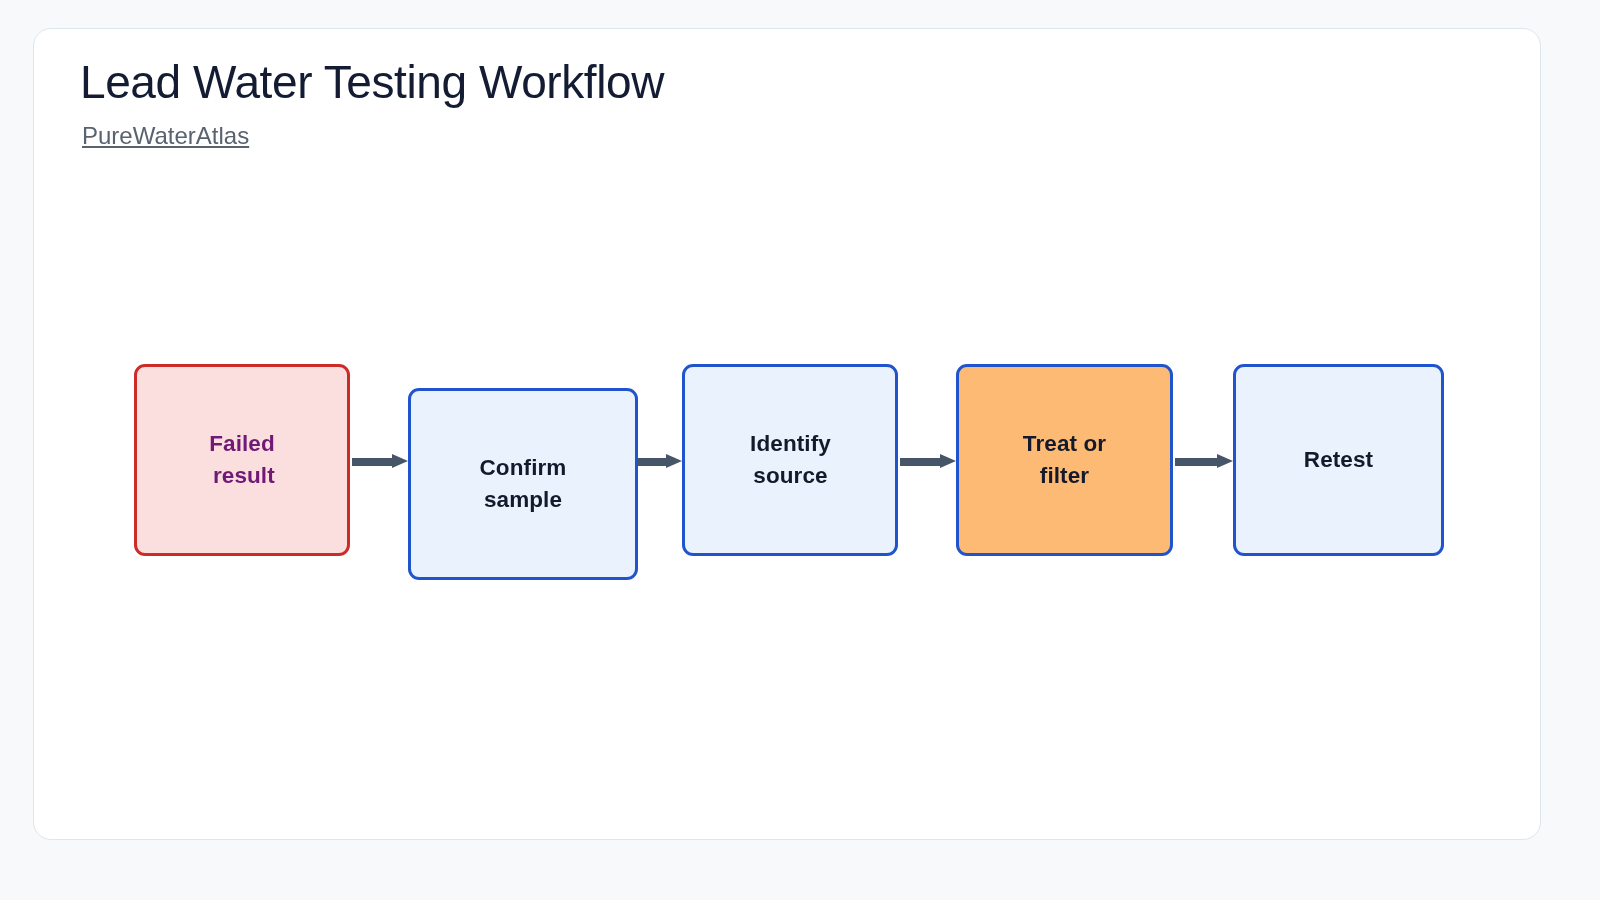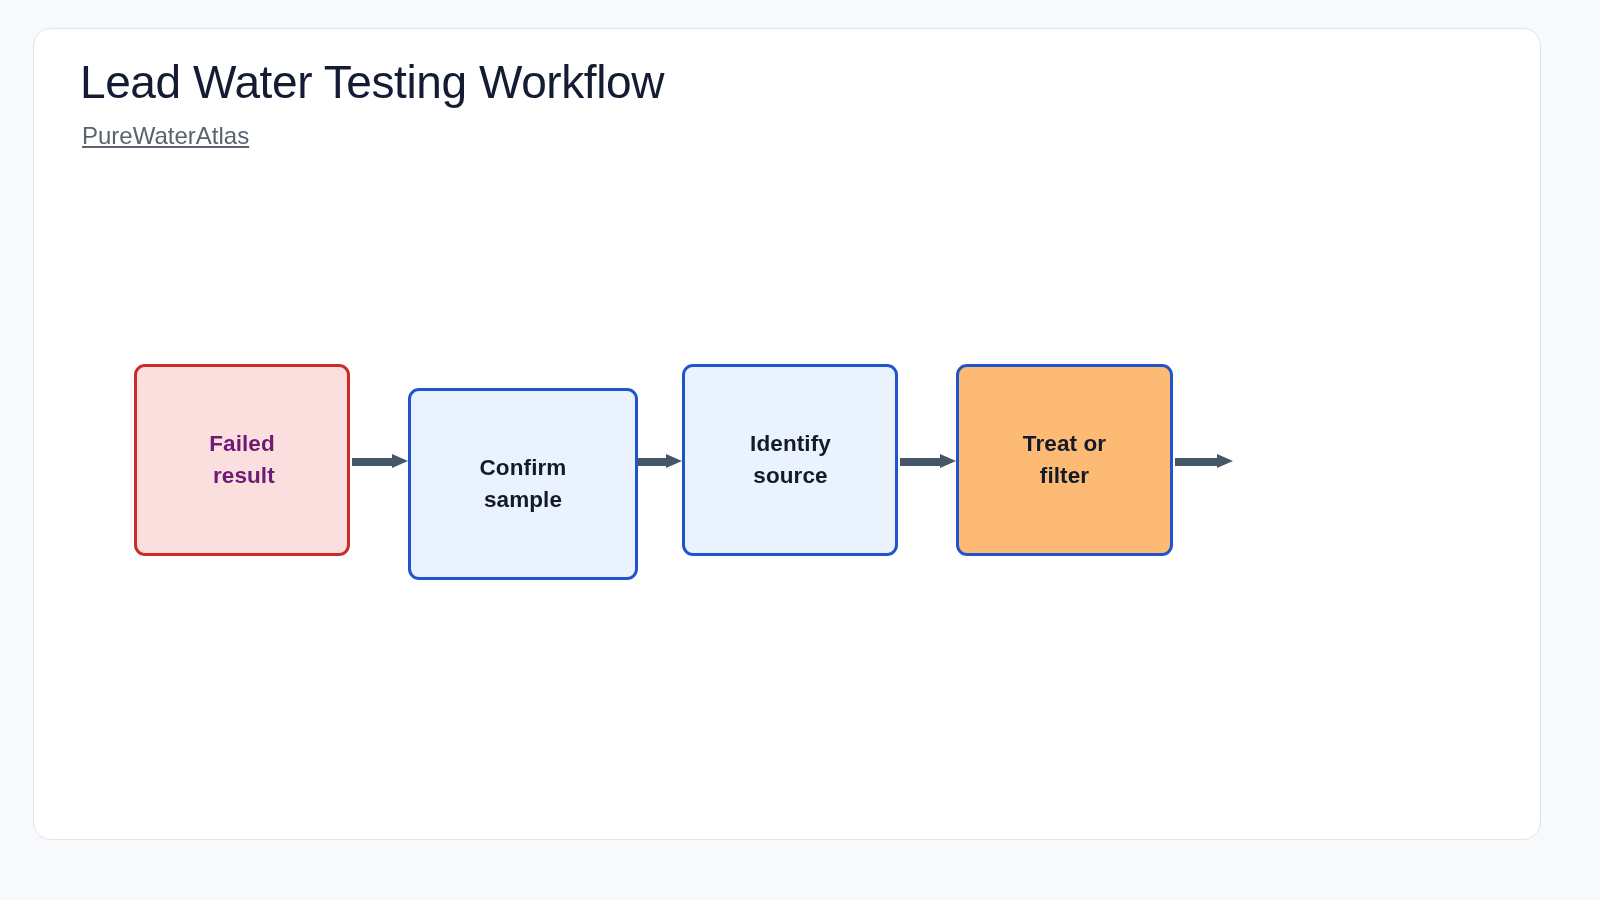--- a/index.html
+++ b/index.html
@@ -146,16 +146,19 @@
 sample</span>
         </div>
         <div class="flow-node node-default" style="left: 648px; top: 335px; width: 216px; height: 192px; background: rgb(234, 242, 254); border-color: rgb(31, 84, 205); padding-left: 9px;">
           <span class="node-label" style="color: rgb(19, 26, 43);">Identify
 source</span>
         </div>
         <div class="flow-node node-default" style="left: 922px; top: 335px; width: 217px; height: 192px; background: #fdba74; border-color: rgb(31, 84, 205);">
           <span class="node-label" style="color: rgb(19, 26, 43);">Treat or
 filter</span>
         </div>
+        <div class="flow-node node-default" style="left: 1199px; top: 335px; width: 211px; height: 192px; background: rgb(234, 242, 254); border-color: rgb(31, 84, 205);">
+          <span class="node-label" style="color: rgb(19, 26, 43);">Retest</span>
+        </div>
       </div>
 
   </div>
 </div>
 
 </body></html>

